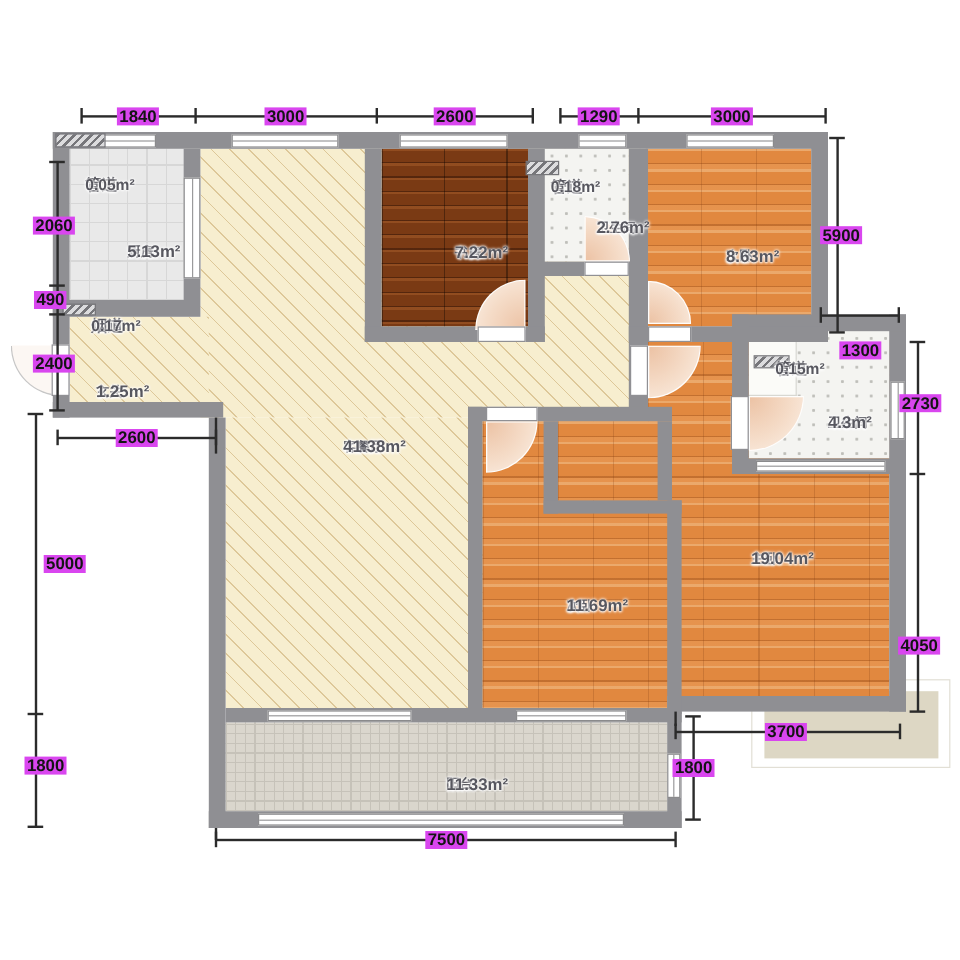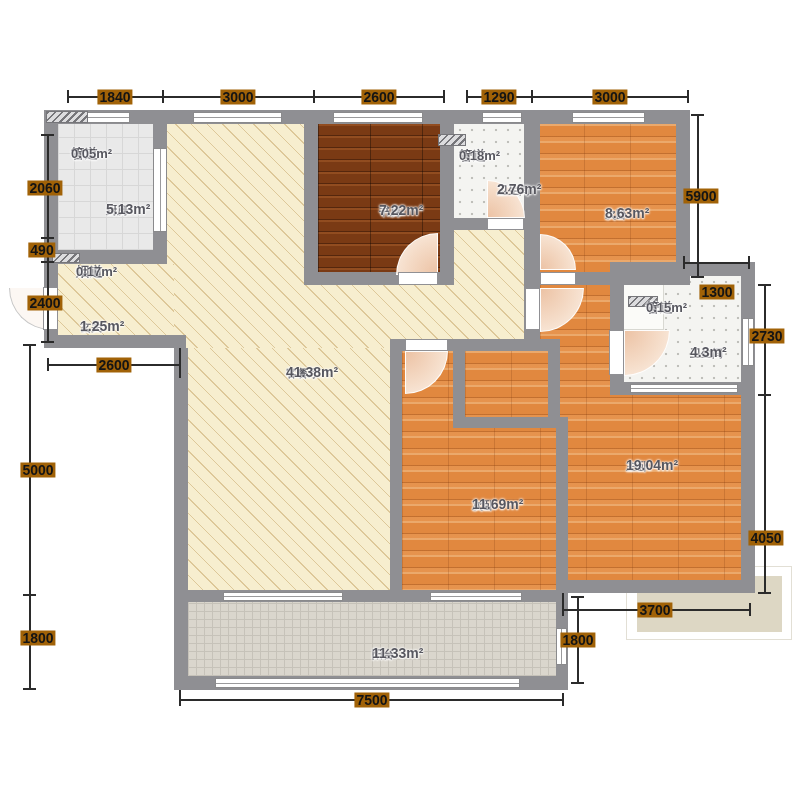--- a/index.html
+++ b/index.html
@@ -34,21 +34,21 @@
   .arc{border:1px solid rgba(255,255,255,.95);}
   .arc.tl{border-radius:100% 0 0 0;background:radial-gradient(circle at 100% 100%,#ecc2a4 0%,#f5dcc8 55%,#fcf2e9 100%);}
   .arc.tr{border-radius:0 100% 0 0;background:radial-gradient(circle at 0% 100%,#ecc2a4 0%,#f5dcc8 55%,#fcf2e9 100%);}
   .arc.br{border-radius:0 0 100% 0;background:radial-gradient(circle at 0% 0%,#ecc2a4 0%,#f5dcc8 55%,#fcf2e9 100%);}
   .arc.out{border-radius:0 0 0 100%;background:rgba(246,232,220,.35);border:1px solid #c6c6c6;
            border-top:none;border-right:none;}
   .lnh{height:2px;background:#2b2b2b;}
   .lnv{width:2px;background:#2b2b2b;}
   .tkv{width:2px;height:13px;background:#2b2b2b;}
   .tkh{width:13px;height:2px;background:#2b2b2b;}
-  .dim{font-weight:bold;font-size:14px;line-height:15px;color:#141414;background:#a16207;
+  .dim{font-weight:bold;font-size:14px;line-height:15px;color:#141414;background:#d946ef;
        padding:0 2px;transform:translate(-50%,-50%);white-space:nowrap;}
   .rl{transform:translate(-50%,-50%);text-align:center;white-space:nowrap;color:#57575f;
       text-shadow:0 0 2px #fff,0 0 3px #fff,0 1px 2px #fff;}
   .rl .n{position:static;display:block;font-weight:bold;font-size:11px;line-height:19px;}
   .rl .a{position:static;display:block;font-weight:bold;font-size:14px;line-height:17px;}
   .rl.sm .n{font-size:13.5px;line-height:15px;}
   .rl.sm .a{font-size:13px;line-height:15px;}
   .plat-out{background:#fff;border:1px solid #e2dfd5;}
   .plat-in{background:#ddd7c4;}
 </style>
@@ -218,21 +218,21 @@
   <span class="dim" style="left:45px;top:303px;">2400</span>
   <div class="lnh" style="left:48px;top:364px;width:132px;"></div>
   <div class="tkv" style="left:47px;top:358px;"></div>
   <div class="tkv" style="left:179px;top:358px;"></div>
   <div class="lnv" style="left:179px;top:348px;height:30px;"></div>
   <span class="dim" style="left:114px;top:365px;">2600</span>
   <div class="lnv" style="left:29px;top:345px;height:345px;"></div>
   <div class="tkh" style="left:23px;top:344px;"></div>
   <div class="tkh" style="left:23px;top:594px;"></div>
   <div class="tkh" style="left:23px;top:688px;"></div>
-  <span class="dim" style="left:38px;top:470px;">5000</span>
+  <span class="dim" style="left:54px;top:470px;">5000</span>
   <span class="dim" style="left:38px;top:638px;">1800</span>
 
   <div class="lnv" style="left:697px;top:115px;height:162px;"></div>
   <div class="tkh" style="left:691px;top:114px;"></div>
   <div class="tkh" style="left:691px;top:276px;"></div>
   <span class="dim" style="left:701px;top:196px;">5900</span>
   <div class="lnh" style="left:684px;top:262px;width:65px;"></div>
   <div class="tkv" style="left:683px;top:256px;"></div>
   <div class="tkv" style="left:748px;top:256px;"></div>
   <span class="dim" style="left:717px;top:257px;margin-top:35px;">1300</span>

